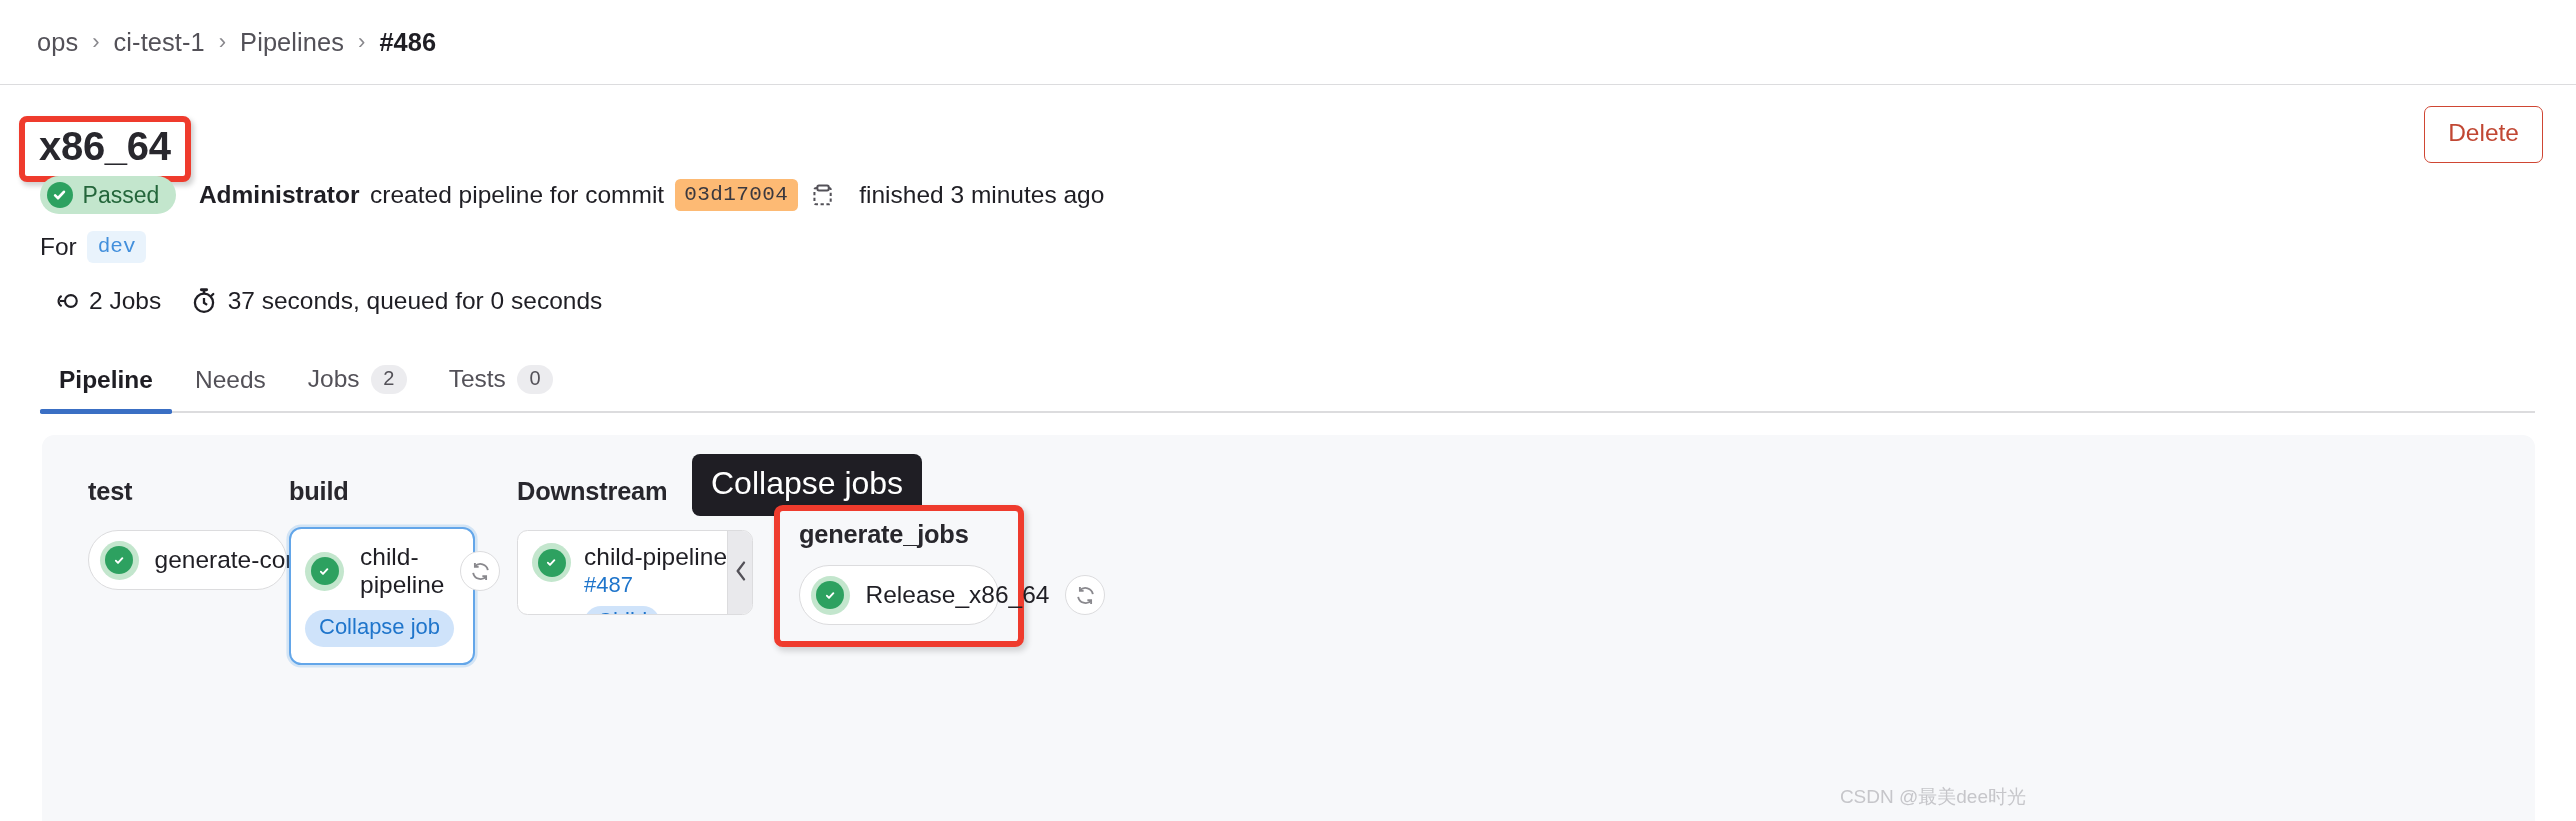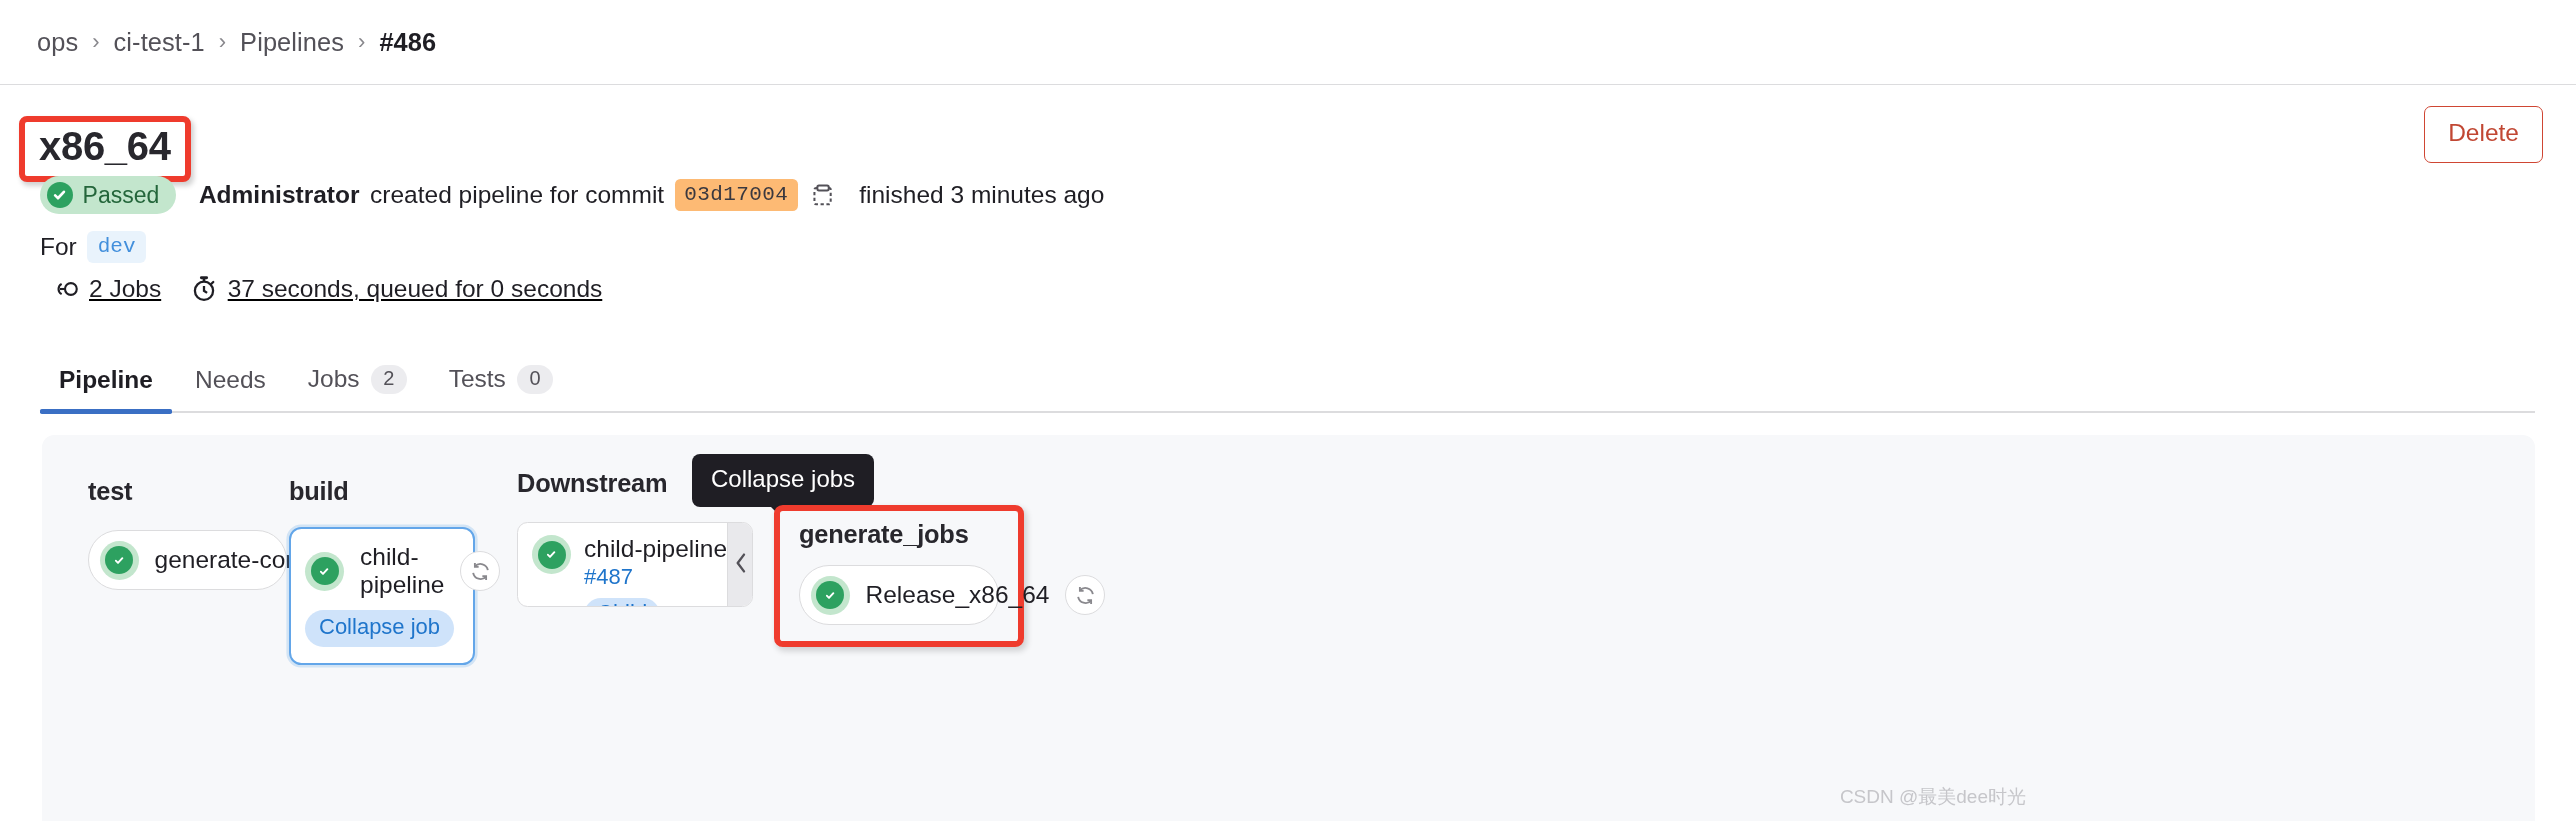--- a/index.html
+++ b/index.html
@@ -91,21 +91,21 @@
   .finished-txt { margin-left:19px; font-size:24.5px; color:#1f1e24; }
 
   .meta-line2 { display:flex; align-items:center; height:40px; margin-top:12.3px; }
   .for-label { font-size:24.5px; color:#1f1e24; }
   .branch-chip {
     display:inline-block; background:#e9f3fc; color:#428fdc;
     border-radius:6.1px; padding:3.5px 10.5px 5.3px 10.5px; margin-left:10.5px;
     font-family:"Liberation Mono", monospace; font-size:21px;
   }
 
-  .meta-line3 { display:flex; align-items:center; height:40px; margin-top:2px; padding-left:10.5px;text-decoration:underline; }
+  .meta-line3 { display:flex; align-items:center; height:40px; margin-top:14px; padding-left:10.5px; }
   .jobs-count, .duration-txt { font-size:24.5px; color:#1f1e24; }
   .icon-inline { display:inline-flex; align-items:center; margin-right:10.5px; }
   .gap-l { margin-left:30px; }
 
   
   .tabs {
     position:absolute; left:40px; top:359px; width:2495px; height:54px;
     display:flex; align-items:flex-end; gap:4px;
     border-bottom: 2.6px solid #dcdcde;
   }
@@ -191,21 +191,21 @@
     border-radius:875px; font-size:22px;
     padding: 2.6px 13px 5.3px 13px; margin-top:8px; align-self:flex-start;
   }
   .collapse-btn {
     width:39px; background:#e9e9ec; border-left:1.8px solid #dcdcde;
     display:flex; align-items:center; justify-content:center; cursor:pointer;
   }
   .tooltip {
     position:absolute;
     background:#1f1e24; color:#fff; border-radius:8px;
-    font-size:24px; padding: 11.4px 19px 14px 19px;
+    font-size:32px; padding: 11.4px 19px 14px 19px;
     white-space:nowrap;
   }
   .tooltip::after {
     content:""; position:absolute; left:50%; bottom:-11.4px;
     transform:translateX(-50%);
     border-left:12.3px solid transparent; border-right:12.3px solid transparent;
     border-top:12.3px solid #1f1e24;
   }
 
   
@@ -361,21 +361,21 @@
               <path d="M2.9 8.9a5.2 5.2 0 0 0 9 2.6"></path>
               <path d="M4.1 2.1v2.6h2.6"></path>
               <path d="M11.9 13.9v-2.6H9.3"></path>
             </svg>
           </span>
         </div>
         <span class="trigger-badge">Collapse job</span>
       </div>
     </div>
 
-    <div class="stage" style="left:475px; top:34px;">
+    <div class="stage" style="left:475px; top:42px;">
       <div class="stage-title">Downstream</div>
       <div class="ds-card" style="margin-top:24px;">
         <div class="ds-main">
           <span class="job-status">
             <span class="inner">
               <svg width="19" height="19" viewBox="0 0 16 16">
                   <path d="M6.6 10.9 4.3 8.6a.8.8 0 0 1 1.1-1.1l1.3 1.3 3.1-3.3a.8.8 0 1 1 1.2 1.1l-3.7 4a.8.8 0 0 1-1.1 0z" fill="#fff"></path>
                 </svg>
             </span>
           </span>

